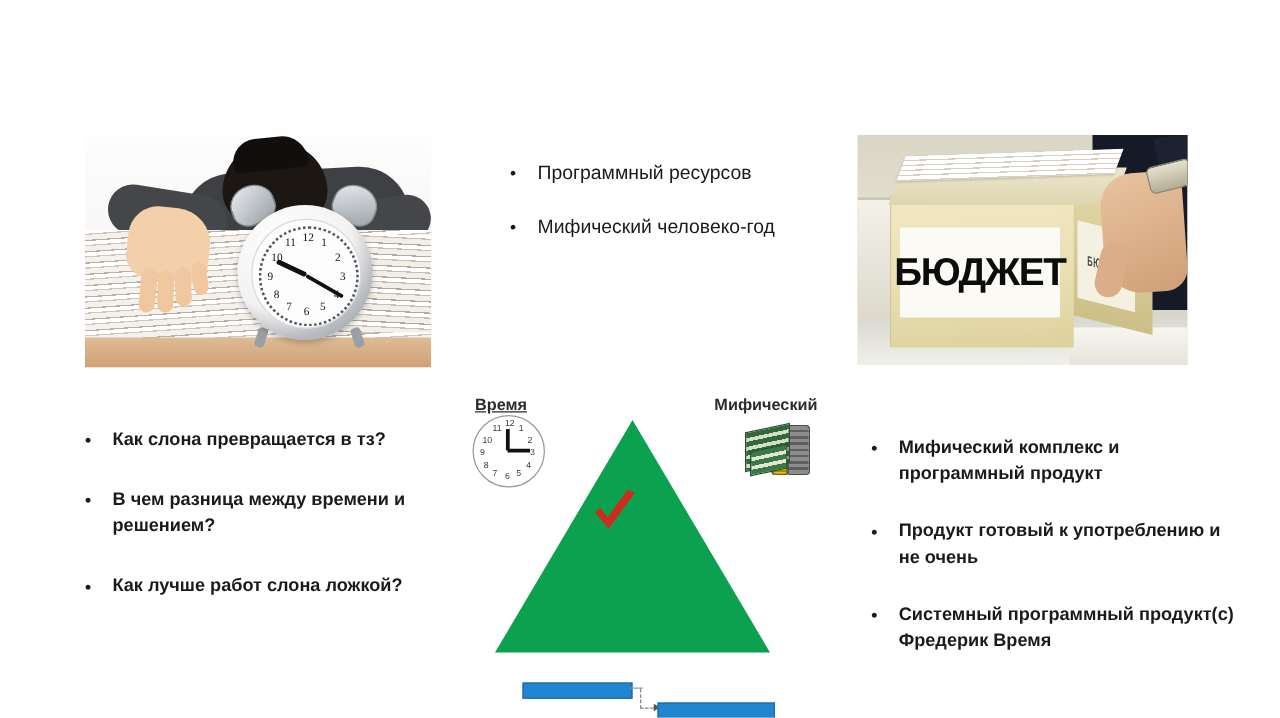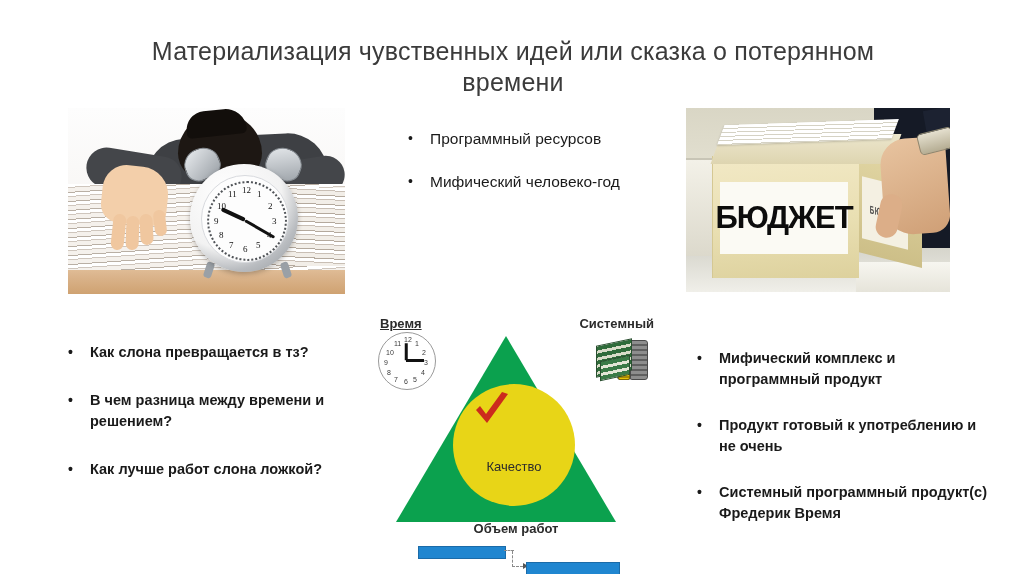--- a/index.html
+++ b/index.html
@@ -359,21 +359,20 @@
     border-top: 3px solid transparent;
     border-bottom: 3px solid transparent;
     border-left: 5px solid #555;
   }
 </style>
 </head>
 <body>
 
 <div id="slide">
 
-  <div class="slide-title">Материализация чувственных идей или сказка о потерянном времени</div>
 
   <div id="photo-tired-man">
     <div class="pm-wall"></div>
     <div class="pm-desk"></div>
     <div class="pm-suit"></div>
     <div class="pm-arm-l"></div>
     <div class="pm-arm-r"></div>
     <div class="pm-head"></div>
     <div class="pm-hair-tuft"></div>
     <div class="pm-papers"></div>
@@ -466,22 +465,21 @@
     </div>
     <div class="bullet-row">
       <span class="bullet-mark">•</span>
       <span class="bullet-text">Системный программный продукт(с) Фредерик Время</span>
     </div>
   </div>
 
   <div id="diagram-triangle">
 
     <div class="tri-label" id="label-time">Время</div>
-    <div class="tri-label" id="label-cost">Системный</div>
-    <div class="tri-label" id="label-scope">Объем работ</div>
+    <div class="tri-label" id="label-cost">Мифический</div>
 
     <div class="dg-clock">
       <div class="dg-clock-num" style="left:25px; top:3px;">12</div>
       <div class="dg-clock-num" style="left:36px; top:7px;">1</div>
       <div class="dg-clock-num" style="left:43px; top:16px;">2</div>
       <div class="dg-clock-num" style="left:45px; top:26px;">3</div>
       <div class="dg-clock-num" style="left:42px; top:36px;">4</div>
       <div class="dg-clock-num" style="left:34px; top:43px;">5</div>
       <div class="dg-clock-num" style="left:25px; top:45px;">6</div>
       <div class="dg-clock-num" style="left:15px; top:43px;">7</div>
@@ -495,23 +493,20 @@
 
     <div class="dg-money">
       <div class="dg-coin-stack dg-coin-a"></div>
       <div class="dg-coin-stack dg-coin-b"></div>
       <div class="dg-coin-gold"></div>
       <div class="dg-bills"></div>
       <div class="dg-bills2"></div>
     </div>
 
     <div class="tri-shape"></div>
-    <div class="tri-circle">
-      <span class="tri-circle-text">Качество</span>
-    </div>
     <svg class="tri-check" viewBox="0 0 40 40">
       <path d="M4 18 L15 31 L36 2 L30 0 L14 22 L8 14 Z" fill="#cc2b1d"></path>
     </svg>
   </div>
 
   <div id="gantt-bars">
     <div class="gantt-bar" id="gantt-bar-1"></div>
     <div class="gantt-link-top"></div>
     <div class="gantt-link"></div>
     <div class="gantt-arrow"></div>

